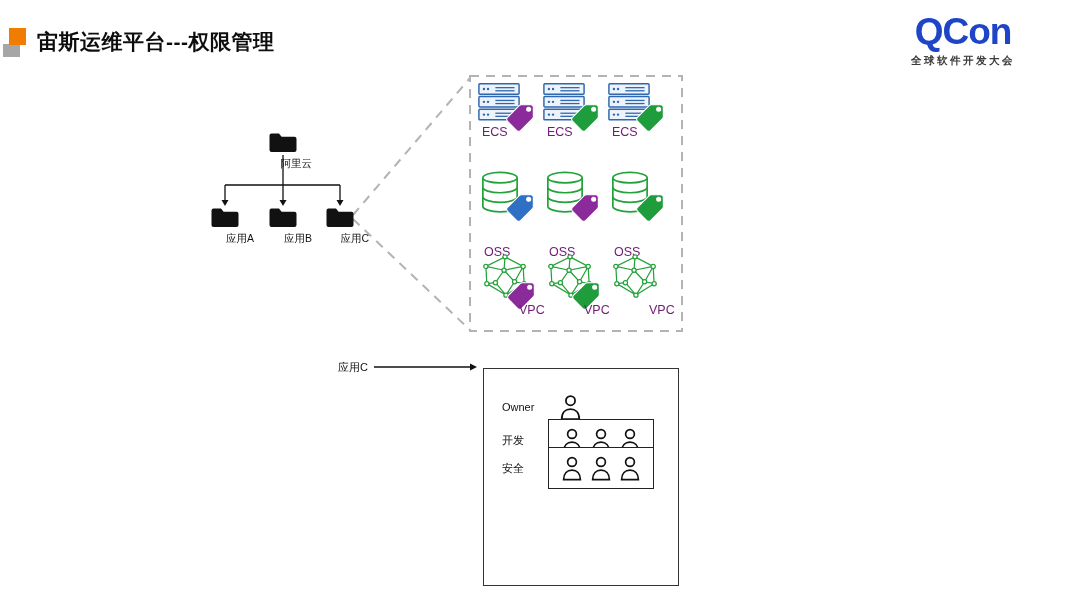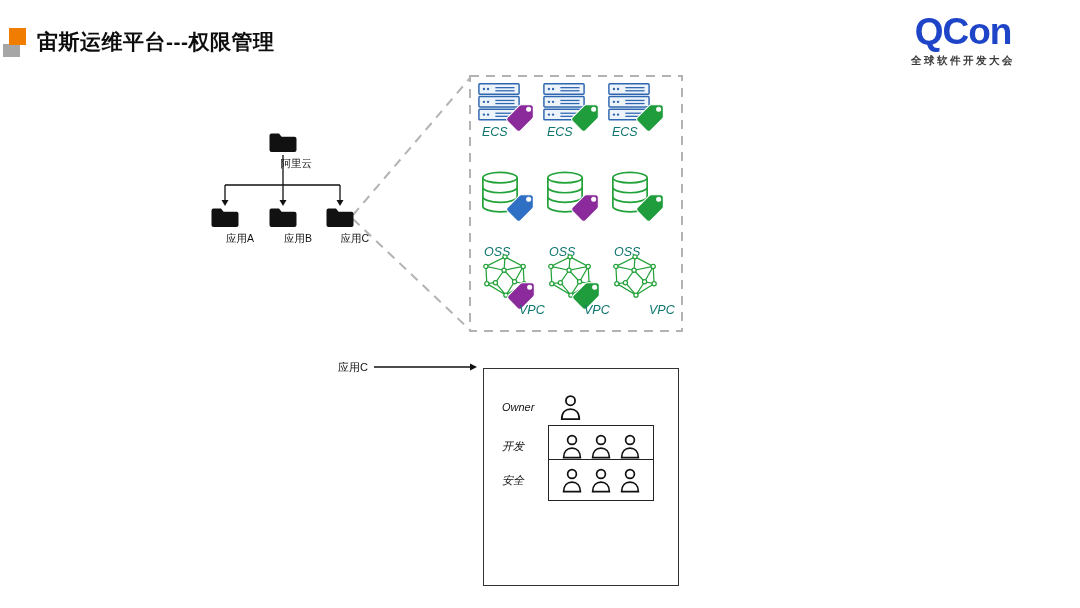--- a/index.html
+++ b/index.html
@@ -23,30 +23,30 @@
   .tree-node svg { width:30px; height:23px; display:block; margin:0 auto; }
   .tree-label { font-size:10.5px; margin-top:3px; color:#111; white-space:nowrap; }
 
   
   .res-item { width:70px; height:62px; }
   .res-icon { position:absolute; left:0; top:0; }
   .tag { position:absolute; width:32px; height:32px; transform:scaleX(-1); }
   .res-item .tag { left:26px; top:20px; }
   .res-item.oss .tag { left:24px; top:22px; }
   .res-item.vpc .tag { left:22px; top:26px; }
-  .res-label { position:absolute; left:4px; font-size:12.5px; color:#0f766e;font-style:italic; }
+  .res-label { position:absolute; left:4px; font-size:12.5px; color:#701a75; }
   .res-item.ecs .res-label { top:43px; }
   .res-item.oss .res-label { top:47px;margin-top:28px; }
   .res-item.vpc .res-label { top:49px;margin-left:32px; }
 
   
-  .perm-box { left:483px; top:368px; width:196px; height:218px; border:1.2px solid #333; background:#fff; padding-top:20px;font-style:italic; }
+  .perm-box { left:483px; top:368px; width:196px; height:218px; border:1.2px solid #333; background:#fff; padding-top:20px; }
   .perm-row { display:flex; align-items:center; padding-left:18px; }
   .perm-row.owner { height:36px; }
-  .perm-row.grouped { height:26px; margin-top:8px; }
+  .perm-row.grouped { height:26px; margin-top:2px; }
   .perm-label { width:46px; font-size:11px; color:#111; white-space:nowrap; }
   .members { display:flex; align-items:center; justify-content:center; gap:5px; }
   .members.solo { margin-left:10px; }
   .members.boxed { width:106px; height:42px; border:1.5px solid #222; background:#fff; }
   .members svg.person { width:24px; height:27px; display:block; }
   .perm-row.owner svg.person { width:25px; height:29px; }
 
   .pointer-label { left:338px; top:360px; font-size:11px; color:#111; }
 </style>
 </head>

